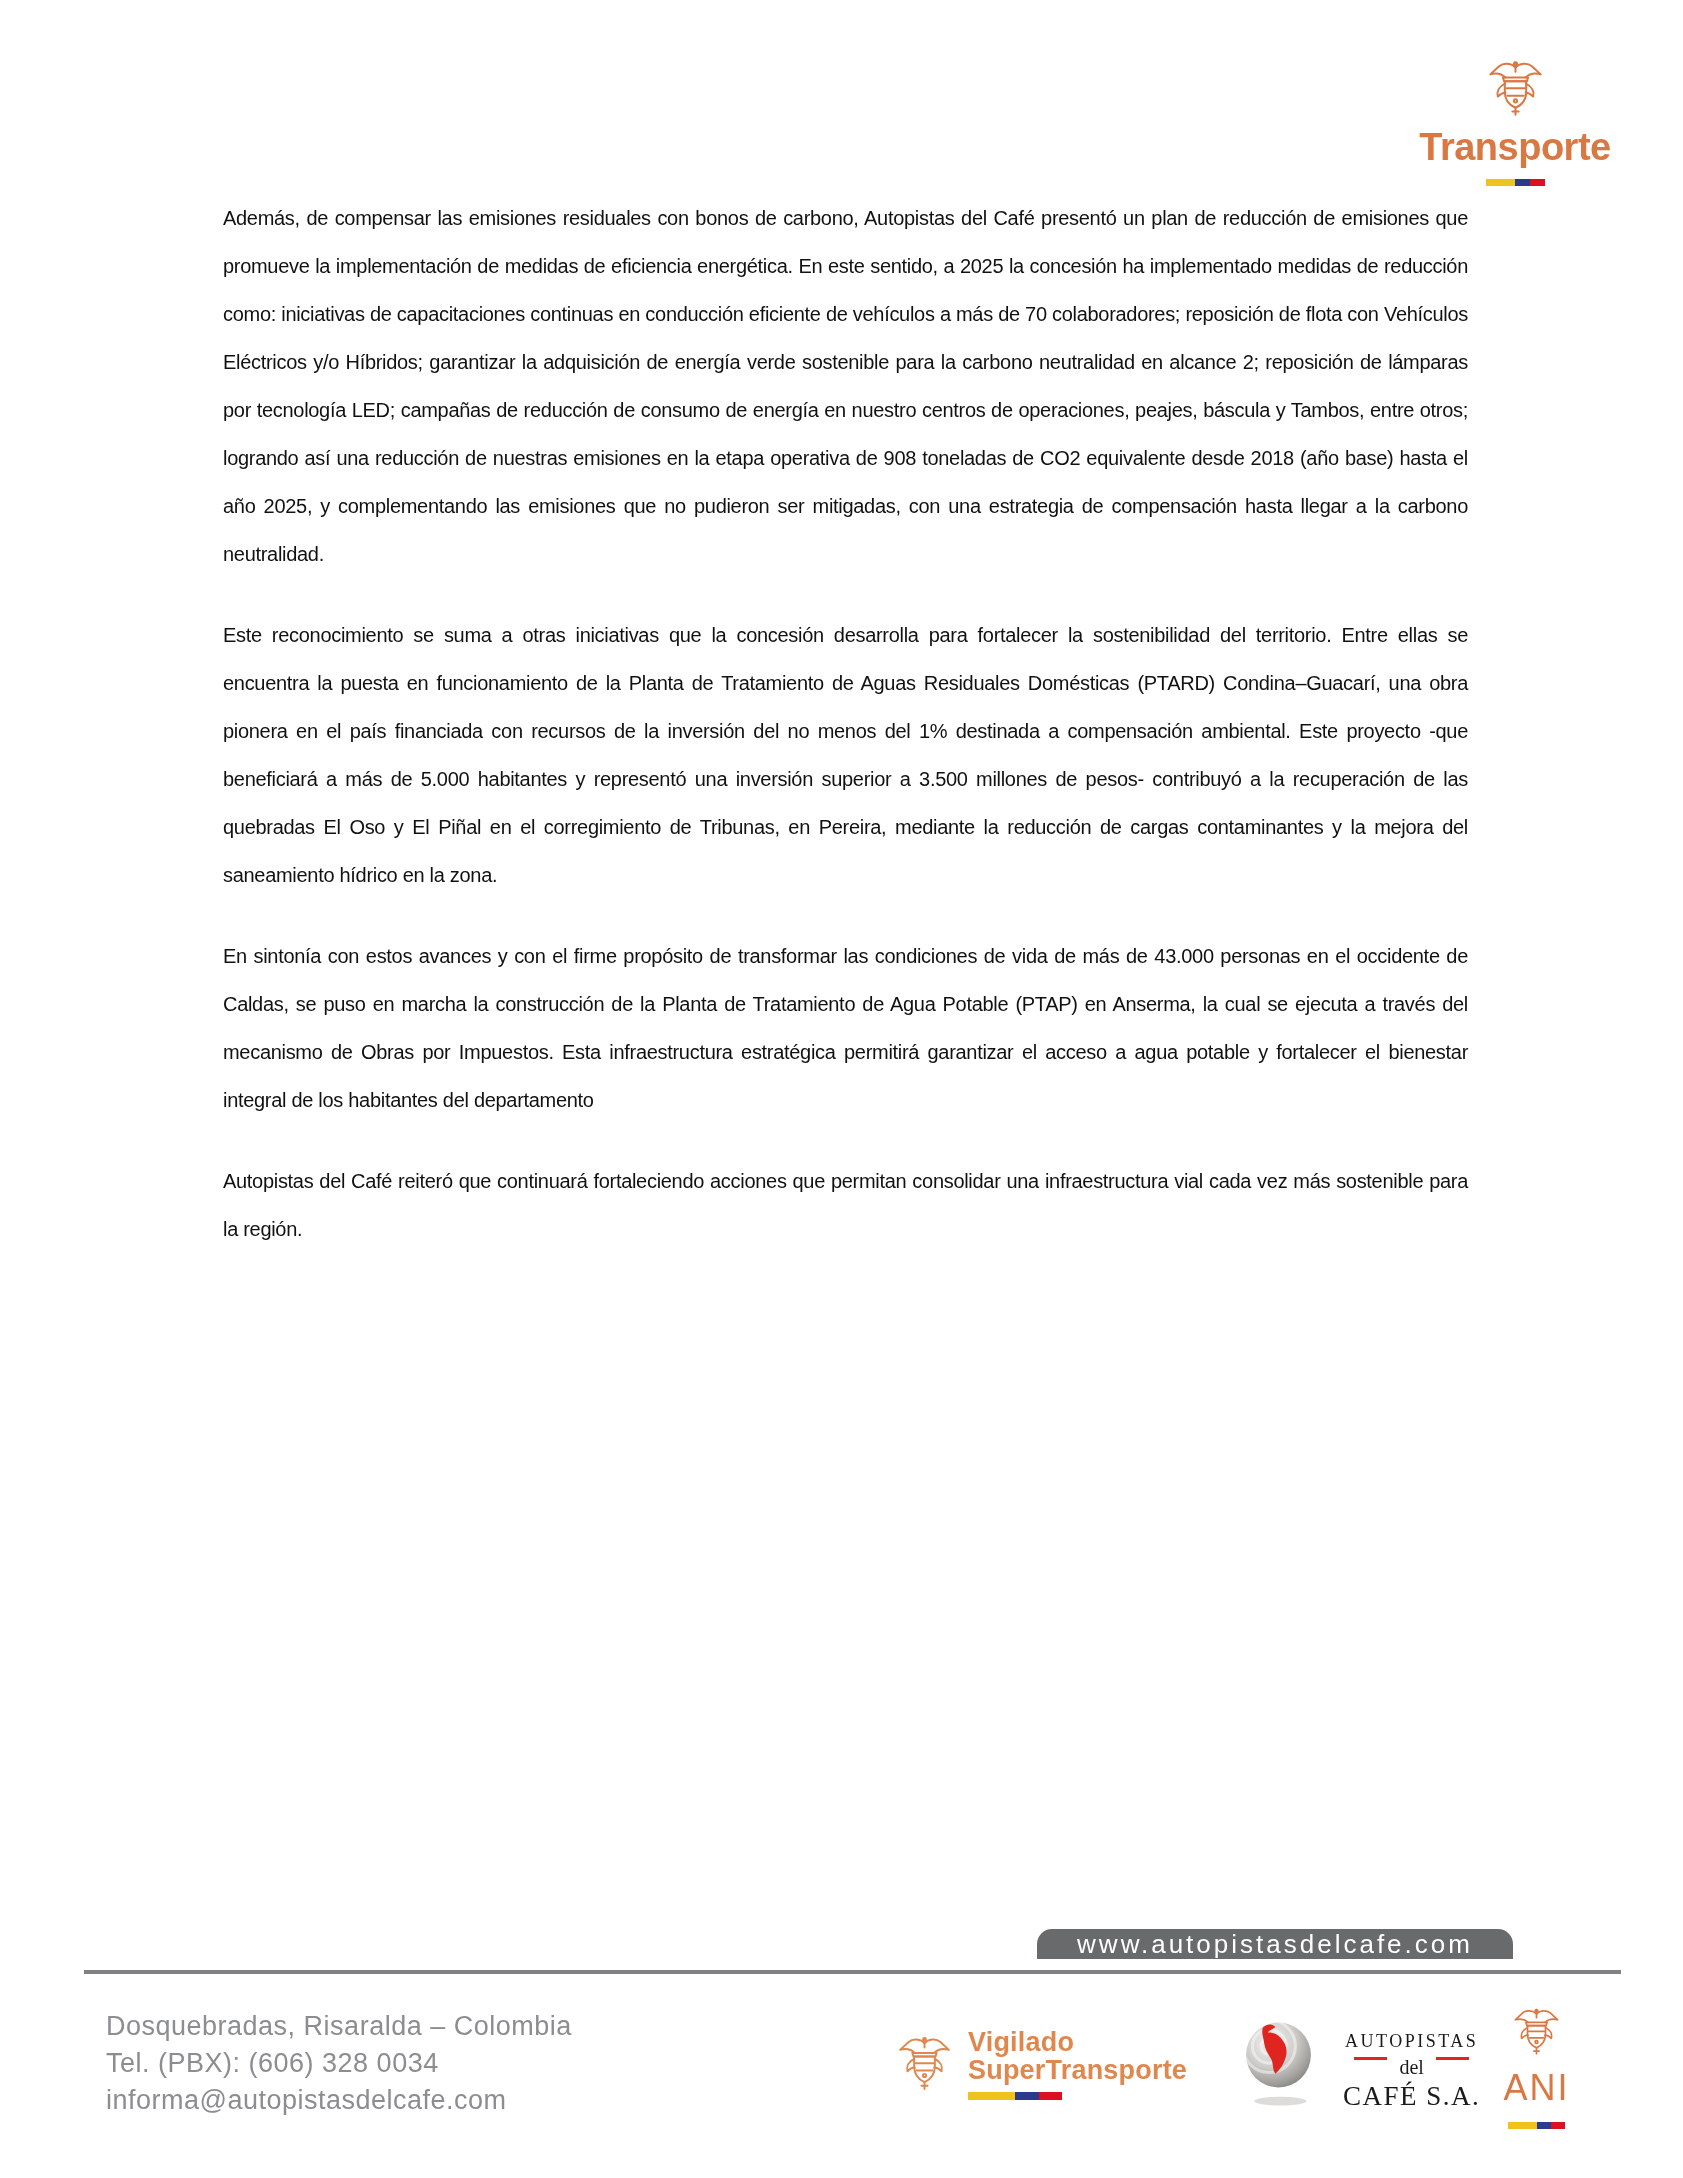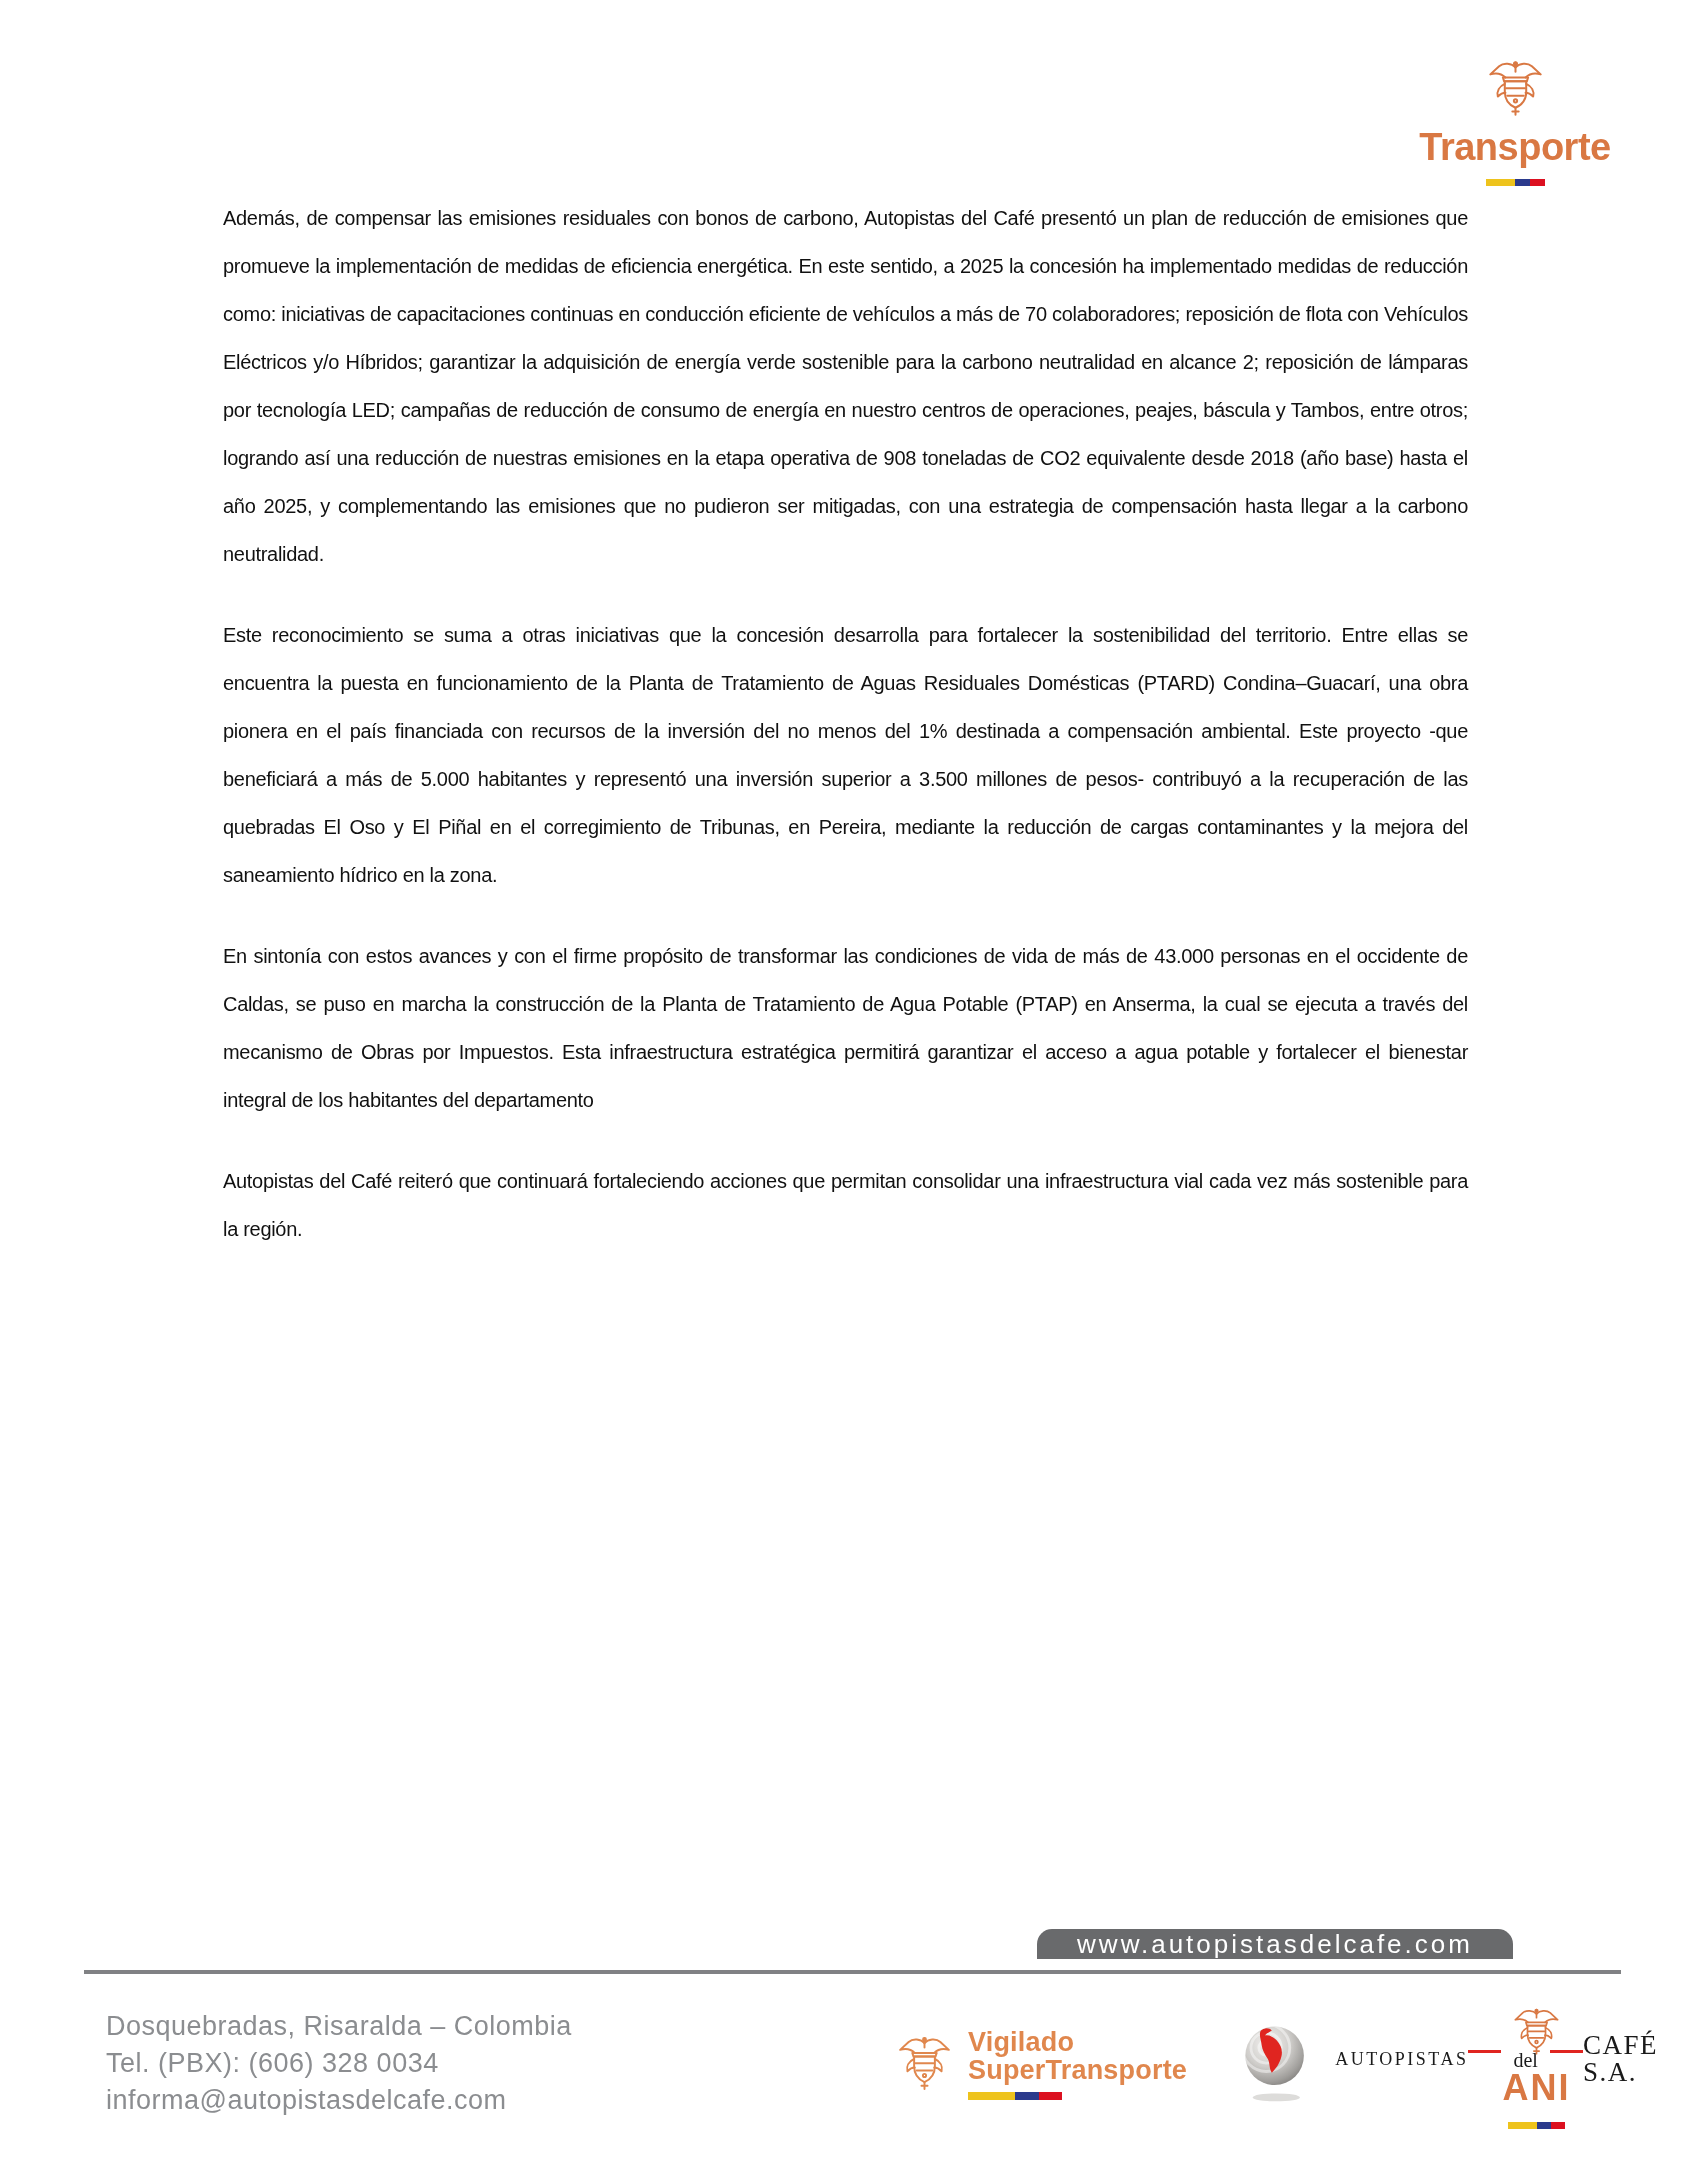--- a/index.html
+++ b/index.html
@@ -56,33 +56,33 @@
   
   .vigilado { position:absolute; left:894px; top:2028px; display:flex; align-items:flex-start; }
   .vigilado .crest { width:61px; height:69px; color:#E0874D; margin-top:2px; }
   .vigilado .vtxt { margin-left:13px; display:flex; flex-direction:column; }
   .vigilado .vline { font-size:27px; line-height:28px; font-weight:bold; color:#E0874D; letter-spacing:0.2px; }
   .vigilado .flag { width:94px; height:8px; margin-top:8px; }
 
   
   .adc { position:absolute; left:1238px; top:2016px; display:flex; align-items:flex-start; }
   .adc .globe { width:81px; height:93px; }
-  .adc .atxt { margin-left:24px; margin-top:16px; display:flex; flex-direction:row; align-items:center;
+  .adc .atxt { margin-left:24px; margin-top:16px; display:flex; flex-direction:column; align-items:center;
                font-family:"Liberation Serif", serif; color:#1a1a1a; }
   .adc .l1 { font-size:18px; letter-spacing:2.5px; line-height:1; }
   .adc .delrow { display:flex; align-items:flex-start; margin:7px 0 6px 0; }
   .adc .delrow .rline { width:33px; height:3px; background:#E02520; }
   .adc .delrow .del { font-size:20px; line-height:1; margin:0 12px; }
   .adc .l3 { font-size:27px; letter-spacing:1.5px; line-height:1; }
 
   
   .ani { position:absolute; left:1493px; top:2002px; width:87px;
          display:flex; flex-direction:column; align-items:center; }
   .ani .crest { width:53px; height:61px; color:#D97843; }
-  .ani-word { margin-top:7px; font-size:36px; font-weight:bold; color:#D97843; letter-spacing:2px; line-height:1; }
+  .ani-word { margin-top:7px; font-size:36px; font-weight:normal; color:#D97843; letter-spacing:2px; line-height:1; }
   .ani .flag { width:57px; height:7px; margin-top:16px; }
 
   .hidden-defs { position:absolute; width:0; height:0; overflow:hidden; }
 </style>
 </head>
 <body>
 
 <svg class="hidden-defs" aria-hidden="true">
   <defs>
     <symbol id="crest" viewBox="0 0 100 100">

